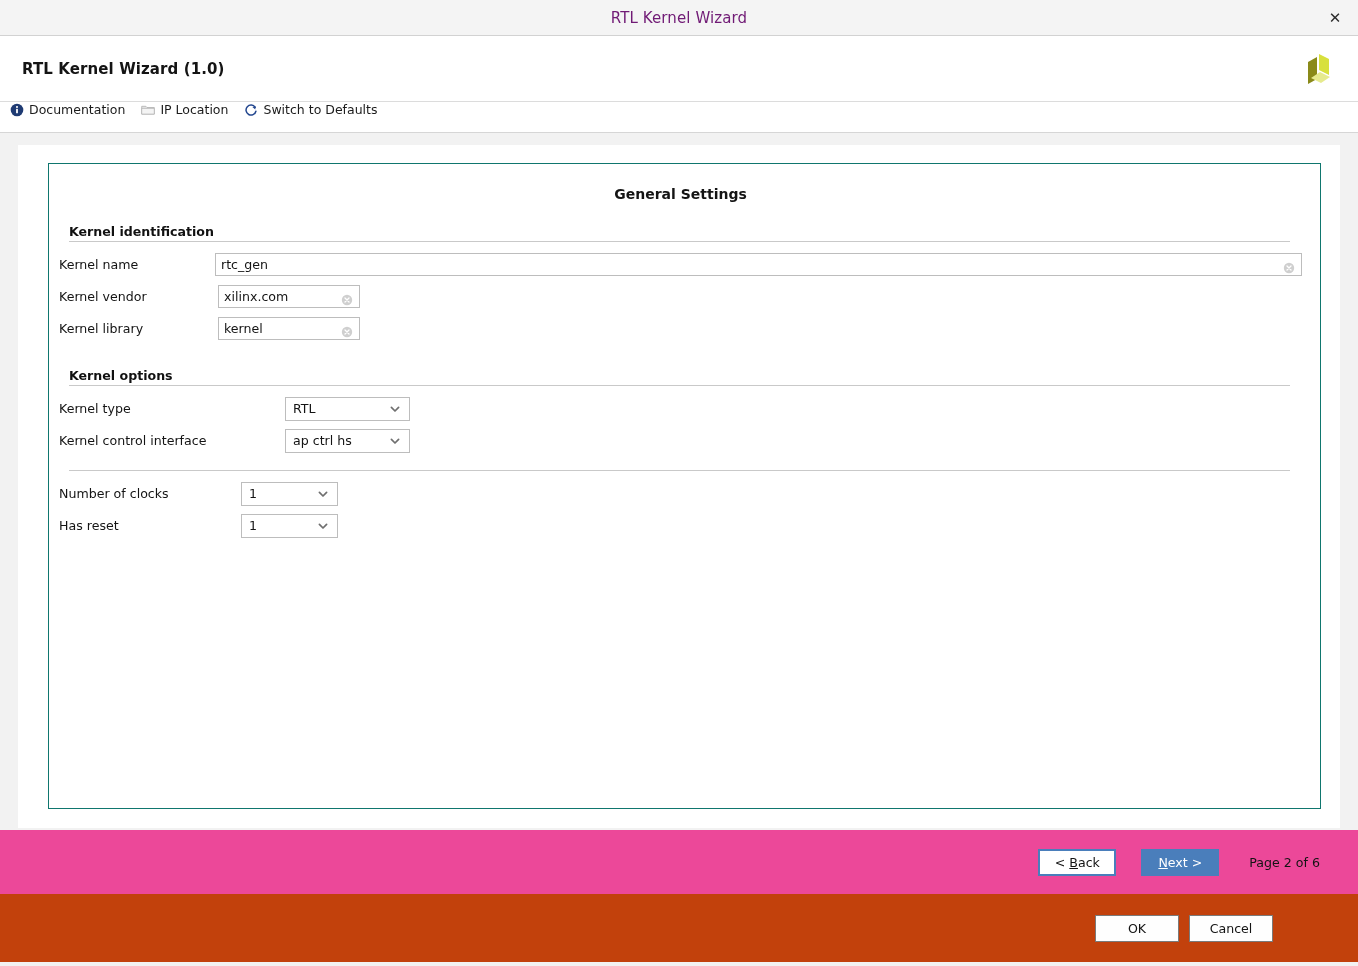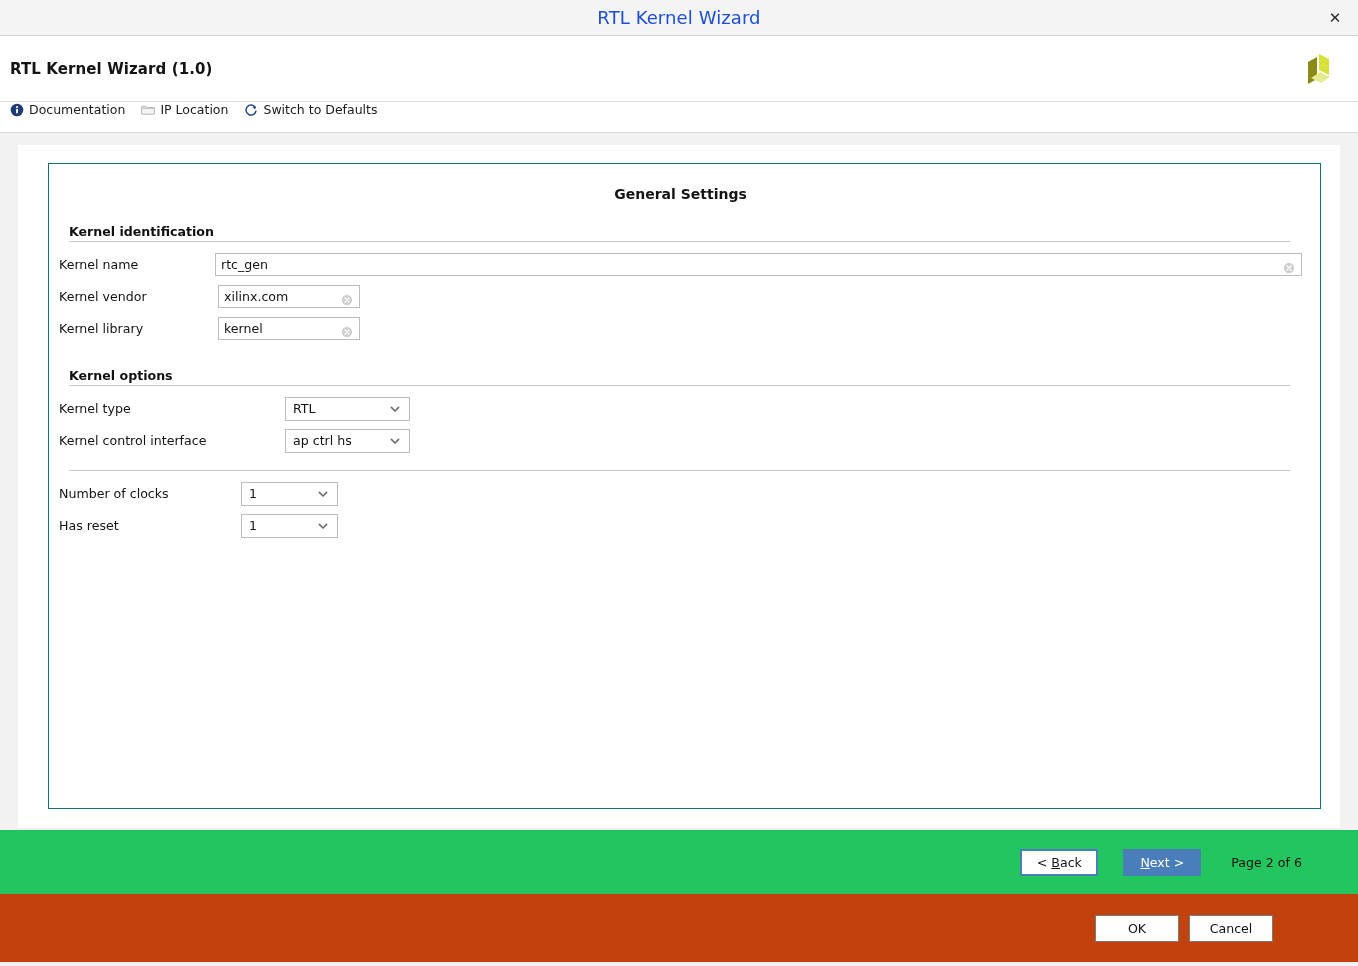--- a/index.html
+++ b/index.html
@@ -16,22 +16,22 @@
   .titlebar {
     position: relative;
     height: 36px;
     background: #f4f4f4;
     border-bottom: 1px solid #d2d2d2;
     display: flex;
     align-items: center;
     justify-content: center;
   }
   .titlebar-title {
-    font-size: 18px;
-    color: #1d4ed8;
+    font-size: 15px;
+    color: #701a75;
     font-weight: 400;
     letter-spacing: .1px;
   }
   .titlebar-close {
     position: absolute;
     right: 0px; top: 0;
     width: 46px; height: 35px;
     display: flex; align-items: center; justify-content: center;
     font-size: 15px; color: #2b2b2b;
     cursor: pointer;
@@ -41,21 +41,21 @@
   
   .appheader {
     position: relative;
     height: 66px;
     background: #ffffff;
     border-bottom: 1px solid #dcdcdc;
     display: flex;
     align-items: center;
   }
   .app-title {
-    margin-left: 10px;
+    margin-left: 22px;
     font-size: 15px;
     font-weight: 700;
     color: #141414;
     letter-spacing: .1px;
   }
   .logo {
     position: absolute;
     right: 16px;
     top: 12px;
     width: 44px; height: 44px;
@@ -203,25 +203,25 @@
     flex: none;
     display: inline-flex;
     align-items: center; justify-content: center;
   }
   .sel.w125 { width: 125px; }
   .sel.w97  { width: 97px; }
 
   
   .nav-row {
     height: 64px;
-    background: #22c55e;
+    background: #ec4899;
     display: flex;
     align-items: center;
     justify-content: flex-end;
-    padding-right: 56px;
+    padding-right: 38px;
     gap: 0;
   }
   .btn {
     font-family: inherit;
     font-size: 12.6px;
     color: #141414;
     background: #fefefe;
     border: 1px solid #7a7a7a;
     height: 27px;
     min-width: 78px;

